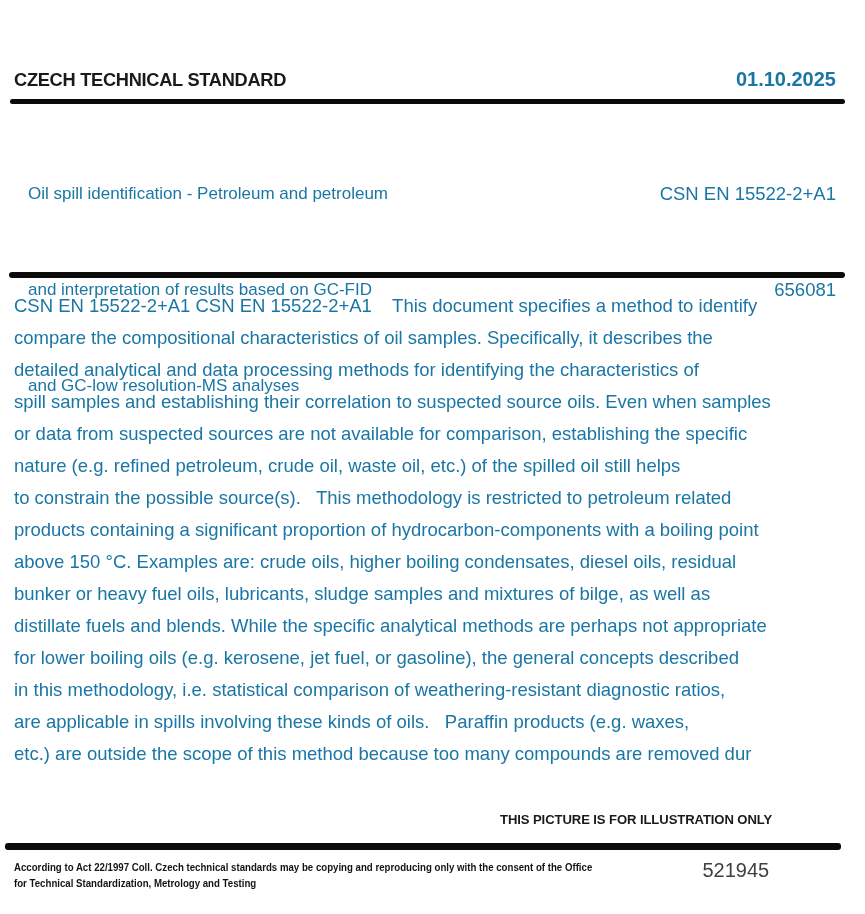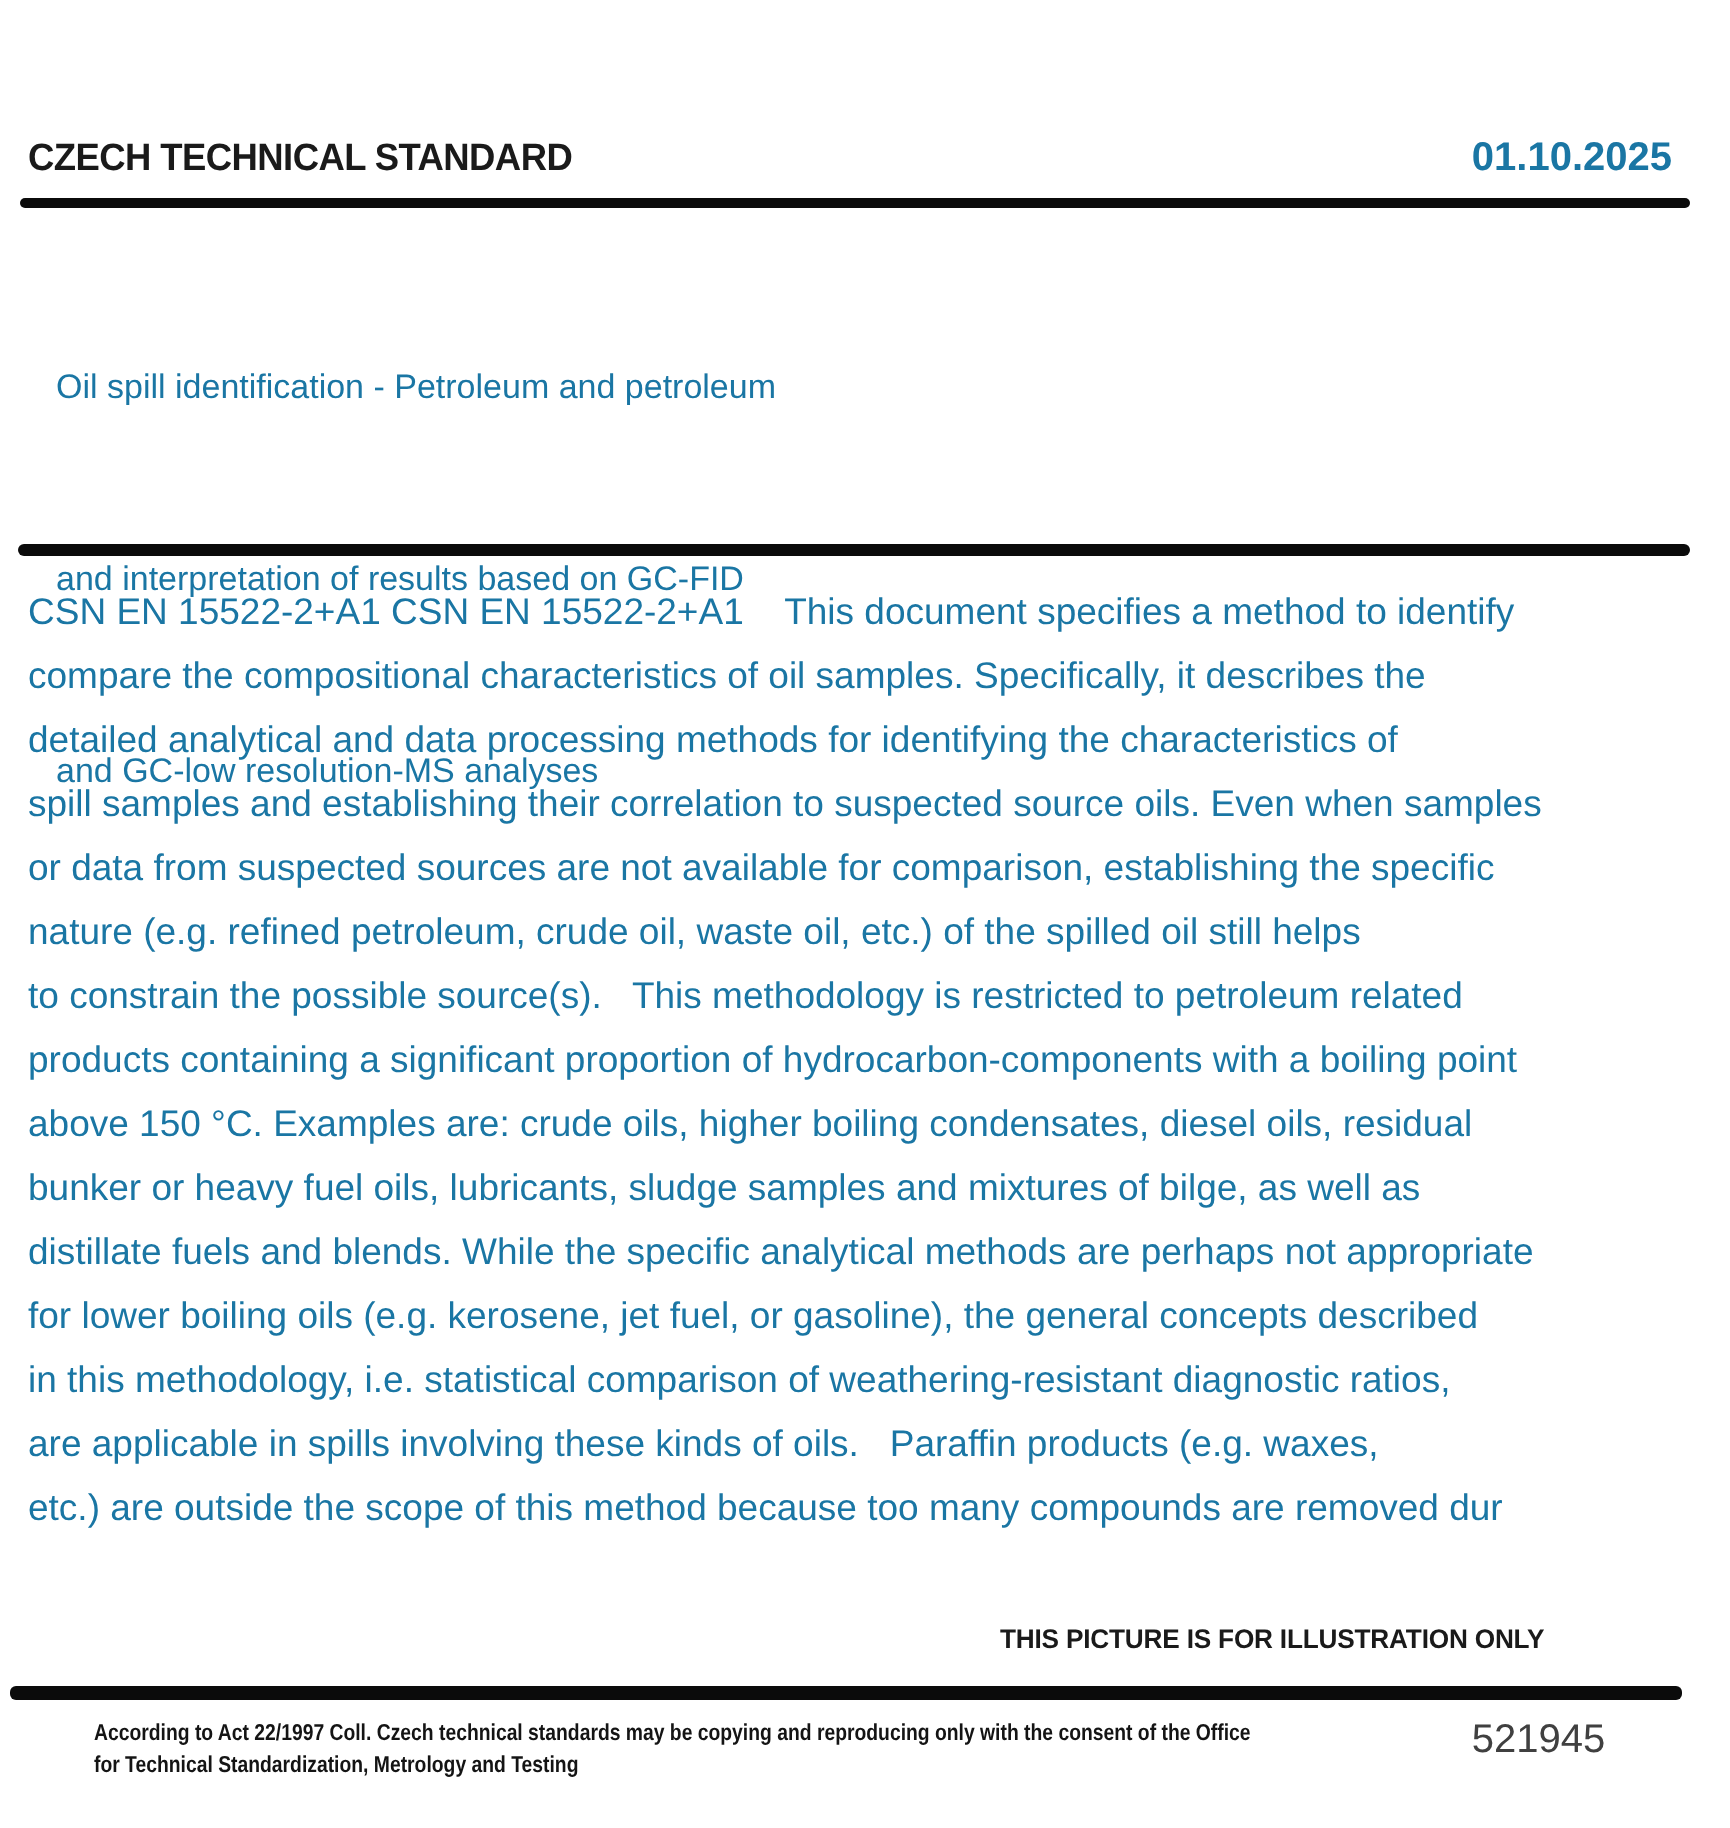--- a/index.html
+++ b/index.html
@@ -96,21 +96,21 @@
     white-space: nowrap;
   }
 
   
   .footer-row {
     position: absolute;
     left: 14px;
     top: 859px;
     width: 822px;
     display: flex;
-    justify-content: center;
+    justify-content: flex-start;
     align-items: flex-start;
   }
   .legal {
     font-size: 11.5px;
     font-weight: 700;
     color: #141414;
     line-height: 16px;
     transform: scaleX(0.84);
     transform-origin: left top;
     white-space: nowrap;
@@ -129,20 +129,24 @@
   <div class="header-row">
     <div class="std-label">CZECH TECHNICAL STANDARD</div>
     <div class="header-date">01.10.2025</div>
   </div>
   <div class="rule rule-1"></div>
 
   <div class="title-block">
     <div class="line">Oil spill identification - Petroleum and petroleum</div>
     <div class="line">and interpretation of results based on GC-FID</div>
     <div class="line">and GC-low resolution-MS analyses</div>
+  </div>
+  <div class="designation-block">
+    <div>CSN EN 15522-2+A1</div>
+    <div>656081</div>
   </div>
 
   <div class="rule rule-2"></div>
 
   <div class="abstract">
     <div class="line">CSN EN 15522-2+A1 CSN EN 15522-2+A1    This document specifies a method to identify</div>
     <div class="line">compare the compositional characteristics of oil samples. Specifically, it describes the</div>
     <div class="line">detailed analytical and data processing methods for identifying the characteristics of</div>
     <div class="line">spill samples and establishing their correlation to suspected source oils. Even when samples</div>
     <div class="line">or data from suspected sources are not available for comparison, establishing the specific</div>

